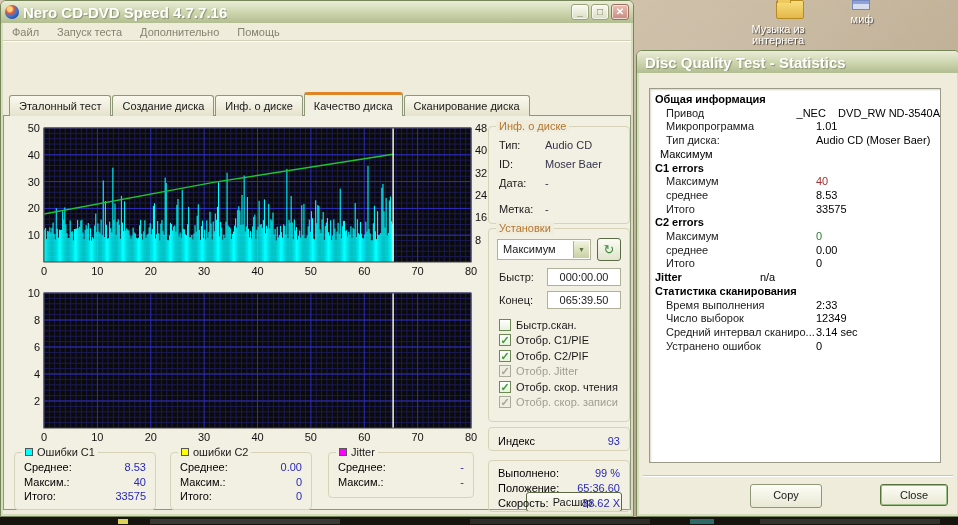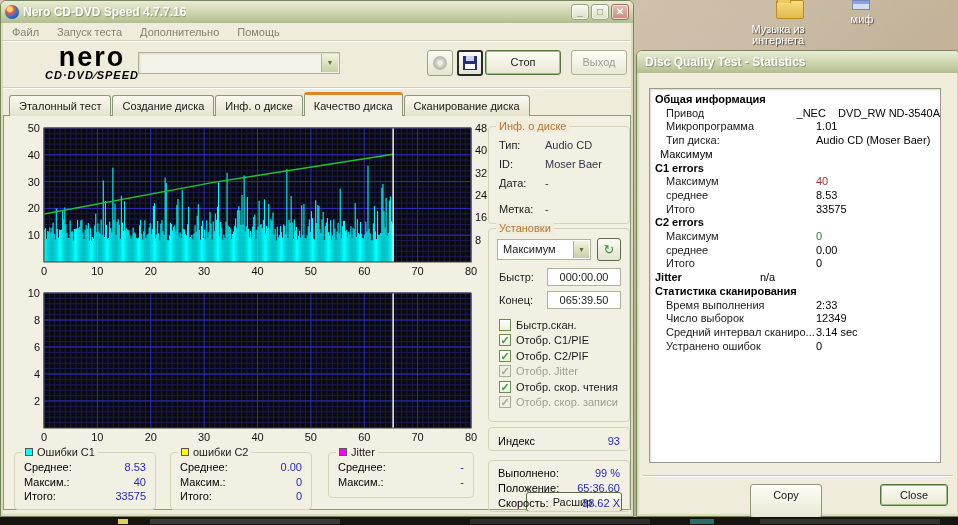--- a/index.html
+++ b/index.html
@@ -23,21 +23,21 @@
   
   #taskbar-strip { left:0; top:517px; width:958px; height:8px; background:#17130e; }
   .tb-frag { position:absolute; top:2px; height:5px; }
 
   
   .xp-window { background:#efecdc; border:1px solid #76855a; border-radius:6px 6px 0 0;
                box-shadow:inset 0 0 0 2px #d6ddbc; }
   .titlebar { position:absolute; left:0; top:0; right:0; height:22px; border-radius:5px 5px 0 0;
       background:linear-gradient(180deg,#e9edd6 0%,#ccd4ac 55%,#b2bd92 100%);
       display:flex; align-items:center; padding:0 4px; }
-  .titlebar .wtitle { color:#fff; font-weight:bold; font-size:12px; text-shadow:1px 1px 1px #8a9470;
+  .titlebar .wtitle { color:#fff; font-weight:bold; font-size:15px; text-shadow:1px 1px 1px #8a9470;
       margin-left:4px; white-space:nowrap; overflow:hidden; }
   .winbtn { width:18px; height:16px; border-radius:3px; border:1px solid #9aa37c; margin-left:2px;
       background:linear-gradient(#fbfbf3,#d9ddc2); color:#6d7758; font-size:10px; line-height:14px;
       text-align:center; font-weight:bold; box-shadow:inset 0 0 0 1px #ffffffaa; }
   .winbtn.close { background:linear-gradient(#e8c0b6,#c88a7c); color:#fff; border-color:#a06a5c; }
   .groupbox { position:absolute; border:1px solid #d7d3b8; border-radius:4px; }
   .groupbox > .cap { position:absolute; top:-7px; left:7px; background:#efecdc; padding:0 3px; color:#b5762f; }
   .kv-row { position:absolute; left:9px; right:9px; display:flex; justify-content:space-between; }
   .kv-row .v { color:#2828b8; }
   .btn { position:absolute; background:linear-gradient(#fdfdf6,#e9e8d4); border:1px solid #8e9878;
@@ -122,21 +122,21 @@
   #stats-panel { position:absolute; left:12px; top:37px; width:292px; height:375px; background:#fff;
       border:1px solid #9a9a88; box-shadow:inset 1px 1px 2px #d8d8cc; overflow:hidden; padding-top:4px; }
   .s-header { padding-left:5px; font-weight:bold; color:#000; line-height:13.7px; display:flex; }
   .s-header .hv { font-weight:normal; margin-left:78px; }
   .s-row { padding-left:10px; line-height:13.7px; display:flex; }
   .s-row .sl { width:156px; color:#1a1a1a; white-space:pre; overflow:hidden;padding-left:6px; }
   .s-row .sv { white-space:pre; }
   .sv.black { color:#000; } .sv.red { color:#a53030; } .sv.green { color:#2e7d32; }
   #stats-sep { position:absolute; left:6px; right:6px; top:424px; height:1px; background:#cbc7ae;
       box-shadow:0 1px 0 #fff; }
-  #copy-button { left:113px; top:433px; width:72px; height:34px; line-height:20px; }
+  #copy-button { left:113px; top:433px; width:72px; height:24px; line-height:20px; }
   #close-button { left:243px; top:433px; width:68px; height:22px; line-height:20px; }
 </style>
 </head>
 <body>
 
 <div id="desktop" class="abs">
   <div class="abs" style="left:776px; top:0;">
       <div id="folder-icon" style="position:relative;"></div>
     </div>
   <div class="abs desk-icon-label" style="left:728px; top:24px; width:100px;">
@@ -160,38 +160,20 @@
     </div>
   </div>
 
   <div id="menu-bar">
       <span class="menu-item">Файл</span>
       <span class="menu-item">Запуск теста</span>
       <span class="menu-item">Дополнительно</span>
       <span class="menu-item">Помощь</span>
     </div>
 
-  <div id="toolbar">
-    <div id="nero-logo">
-      <div class="l1">nero</div>
-      <div class="l2">CD·DVD∕SPEED</div>
-    </div>
-    <div id="drive-select">
-      
-      <div id="drive-arrow">▼</div>
-    </div>
-    <div class="toolbtn" style="left:424px;">
-        <div id="eject-glyph"></div>
-      </div>
-    <div class="toolbtn" style="left:454px;" id="save-button">
-        <div id="floppy-glyph"></div>
-      </div>
-    <div class="btn default" id="stop-button" style="top:8px;">Стоп</div>
-    <div class="btn disabled" id="exit-button" style="top:8px;">Выход</div>
-  </div>
 
   <div id="tab-row">
       <div class="tab">Эталонный тест</div>
       <div class="tab">Создание диска</div>
       <div class="tab">Инф. о диске</div>
       <div class="tab active">Качество диска</div>
       <div class="tab">Сканирование диска</div>
     </div>
 
   <div id="content-panel">

